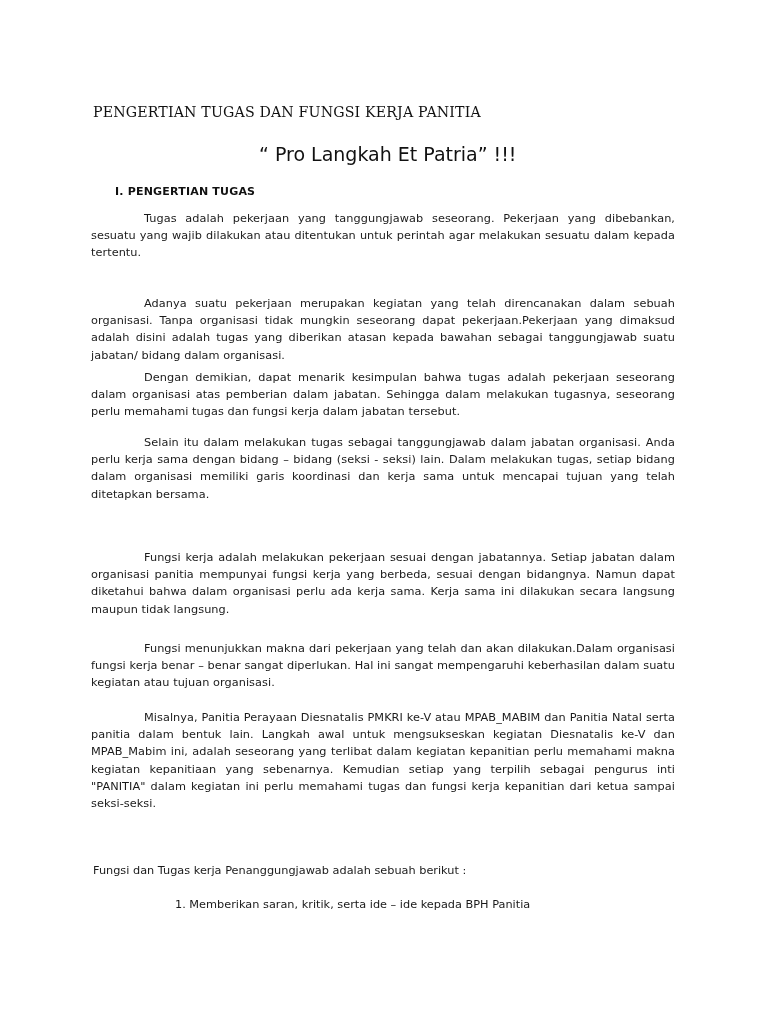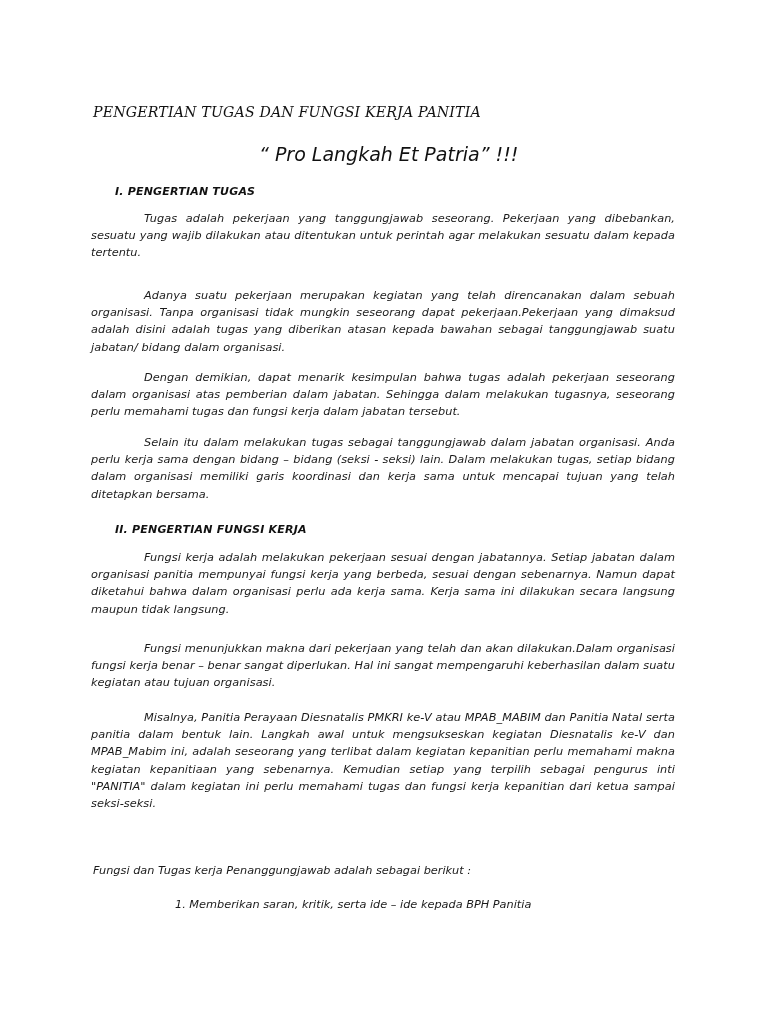--- a/index.html
+++ b/index.html
@@ -14,21 +14,20 @@
       overflow: hidden;
       color: #111111;
     }
     .page {
       position: absolute;
       left: 0;
       top: 0;
       width: 687px;
       height: 1024px;
       background: #ffffff;
-      font-style: italic;
     }
     .doc-title {
       position: absolute;
       left: 93px;
       top: 104px;
       font-family: "DejaVu Serif", "Liberation Serif", serif;
       font-size: 14.2px;
       font-weight: normal;
       letter-spacing: 0.15px;
       color: #111;
@@ -99,30 +98,29 @@
 
 <div class="page">
 
   <h1 class="doc-title">PENGERTIAN TUGAS DAN FUNGSI KERJA PANITIA</h1>
 
   <p class="motto">“ Pro Langkah Et Patria” !!!</p>
 
   <h2 class="section-heading" style="left:115px; top:185px;">I. PENGERTIAN TUGAS</h2>
 
   <p class="para" style="top:210px;">Tugas adalah pekerjaan yang tanggungjawab seseorang. Pekerjaan yang dibebankan, sesuatu yang wajib dilakukan atau ditentukan untuk perintah agar melakukan sesuatu dalam kepada tertentu.</p>
-  <p class="para" style="top:287px;">Adanya suatu pekerjaan merupakan kegiatan yang telah direncanakan dalam sebuah organisasi. Tanpa organisasi tidak mungkin seseorang dapat pekerjaan.Pekerjaan yang dimaksud adalah disini adalah tugas yang diberikan atasan kepada bawahan sebagai tanggungjawab suatu jabatan/ bidang dalam organisasi.</p>
+  <p class="para" style="top:295px;">Adanya suatu pekerjaan merupakan kegiatan yang telah direncanakan dalam sebuah organisasi. Tanpa organisasi tidak mungkin seseorang dapat pekerjaan.Pekerjaan yang dimaksud adalah disini adalah tugas yang diberikan atasan kepada bawahan sebagai tanggungjawab suatu jabatan/ bidang dalam organisasi.</p>
   <p class="para" style="top:434px;">Selain itu dalam melakukan tugas sebagai tanggungjawab dalam jabatan organisasi. Anda perlu kerja sama dengan bidang – bidang (seksi - seksi) lain. Dalam melakukan tugas, setiap bidang dalam organisasi memiliki garis koordinasi dan kerja sama untuk mencapai tujuan yang telah ditetapkan bersama.</p>
   <p class="para" style="top:369px;">Dengan demikian, dapat menarik kesimpulan bahwa tugas adalah pekerjaan seseorang dalam organisasi atas pemberian dalam jabatan. Sehingga dalam melakukan tugasnya, seseorang perlu memahami tugas dan fungsi kerja dalam jabatan tersebut.</p>
 
-  <h2 class="section-heading" style="left:115px; top:523px;">II. PENGERTIAN FUNGSI KERJA</h2>
 
-  <p class="para" style="top:549px;">Fungsi kerja adalah melakukan pekerjaan sesuai dengan jabatannya. Setiap jabatan dalam organisasi panitia mempunyai fungsi kerja yang berbeda, sesuai dengan sebenarnya. Namun dapat diketahui bahwa dalam organisasi perlu ada kerja sama. Kerja sama ini dilakukan secara langsung maupun tidak langsung.</p>
+  <p class="para" style="top:549px;">Fungsi kerja adalah melakukan pekerjaan sesuai dengan jabatannya. Setiap jabatan dalam organisasi panitia mempunyai fungsi kerja yang berbeda, sesuai dengan bidangnya. Namun dapat diketahui bahwa dalam organisasi perlu ada kerja sama. Kerja sama ini dilakukan secara langsung maupun tidak langsung.</p>
   <p class="para" style="top:640px;">Fungsi menunjukkan makna dari pekerjaan yang telah dan akan dilakukan.Dalam organisasi fungsi kerja benar – benar sangat diperlukan. Hal ini sangat mempengaruhi keberhasilan dalam suatu kegiatan atau tujuan organisasi.</p>
   <p class="para" style="top:709px;">Misalnya, Panitia Perayaan Diesnatalis PMKRI ke-V atau MPAB_MABIM dan Panitia Natal serta panitia dalam bentuk lain. Langkah awal untuk mengsukseskan kegiatan Diesnatalis ke-V dan MPAB_Mabim ini, adalah seseorang yang terlibat dalam kegiatan kepanitian perlu memahami makna kegiatan kepanitiaan yang sebenarnya. Kemudian setiap yang terpilih sebagai pengurus inti "PANITIA" dalam kegiatan ini perlu memahami tugas dan fungsi kerja kepanitian dari ketua sampai seksi-seksi.</p>
 
 
-  <p class="intro-line">Fungsi dan Tugas kerja Penanggungjawab adalah sebagai berikut :</p>
+  <p class="intro-line">Fungsi dan Tugas kerja Penanggungjawab adalah sebuah berikut :</p>
 
   <ol class="list">
     <li>1. Memberikan saran, kritik, serta ide – ide kepada BPH Panitia</li>
   </ol>
 
 </div>
 
 </body></html>

